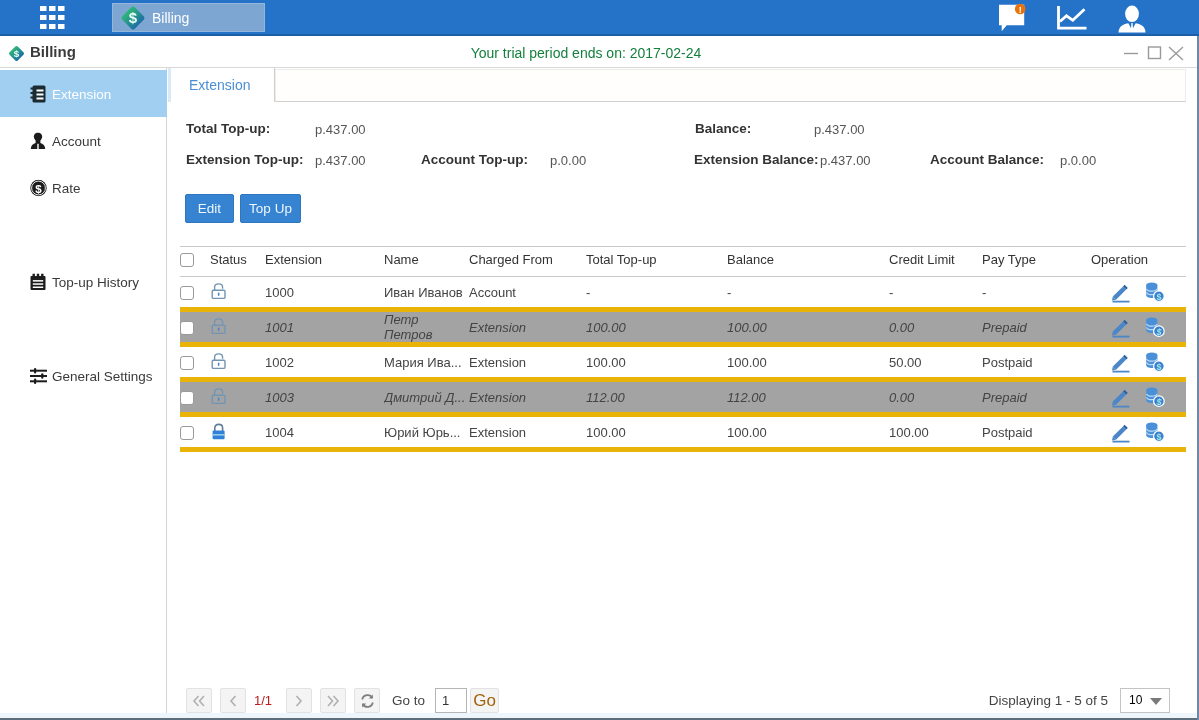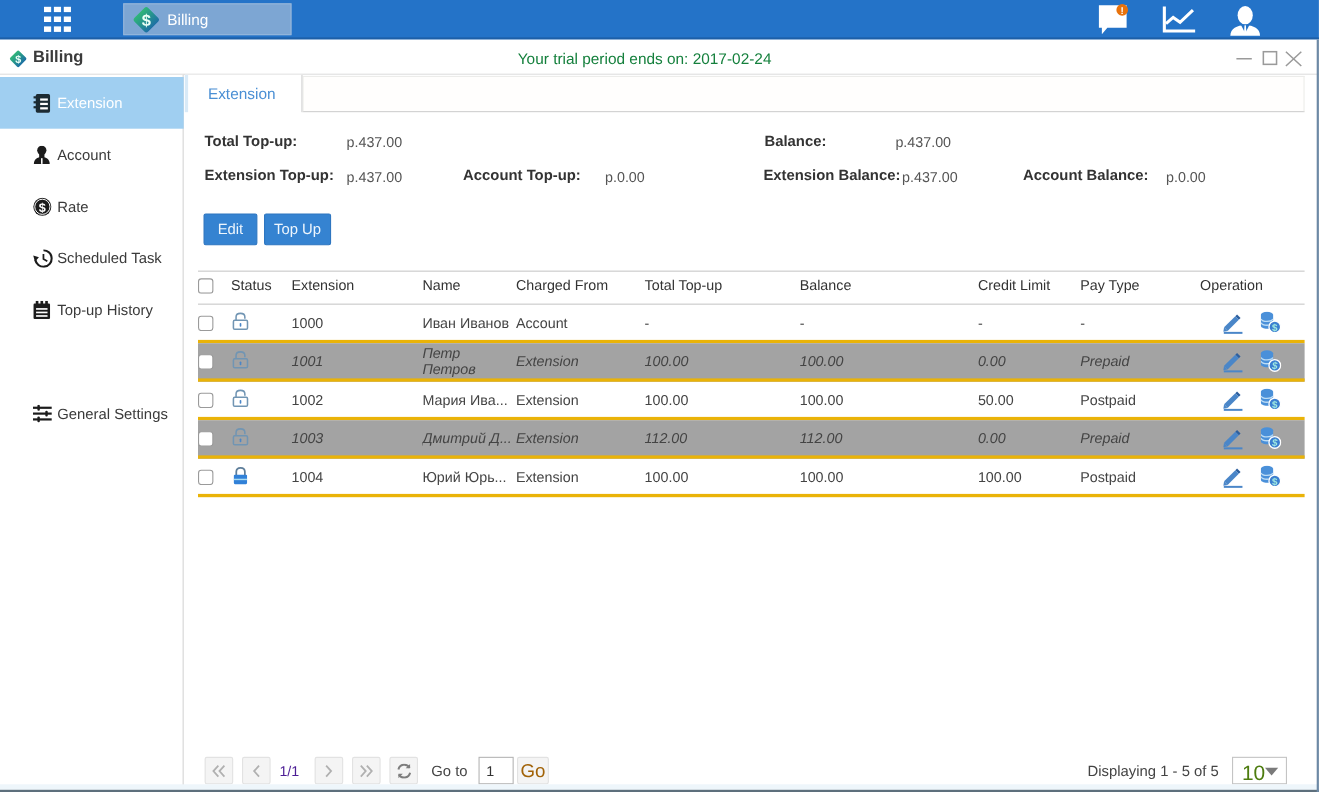--- a/index.html
+++ b/index.html
@@ -52,21 +52,21 @@
 .sval { position:absolute; font-size:13px; color:#555; }
 
 
 .btn { position:absolute; background:#3583d1; color:#eef6fd; font-size:13.5px;
   border-radius:2px; border:1px solid #2e76c0; display:flex; align-items:center; justify-content:center; }
 
 
 #tbl { position:absolute; left:12px; top:178px; width:1006px; }
 .trow { position:relative; width:1006px; display:flex; align-items:center; }
 .thead { height:31px; border-top:1px solid #c8c8c8; border-bottom:1px solid #c8c8c8; padding-bottom:4px; }
-.tdata { height:35px; border-bottom:3px solid #eab308; }
+.tdata { height:35px; border-bottom:5px solid #eab308; }
 .tdata.alt { background:#a3a3a3;font-style:italic; }
 .tc { flex:none; font-size:13px; color:#444; overflow:hidden; }
 .thead .tc { color:#333; }
 .c0{width:30px;} .c1{width:55px;} .c2{width:119px;} .c3{width:85px;}
 .c4{width:117px;} .c5{width:141px;} .c6{width:162px;} .c7{width:93px;}
 .c8{width:109px;} .c9{width:95px;}
 .cbx { display:inline-block; width:14px; height:14px; border:1px solid #9a9a9a;
   border-radius:3px; background:#fff; vertical-align:middle; }
 
 
@@ -164,28 +164,20 @@
       </svg>
       <span class="lbl">Account</span>
     </div>
     <div class="mitem" style="top:96px">
       <svg width="17" height="17" viewBox="0 0 17 17">
         <circle cx="8.5" cy="8.5" r="8.2" fill="#1c1c1c"></circle>
         <circle cx="8.5" cy="8.5" r="6.9" fill="none" stroke="#fff" stroke-width="0.9"></circle>
         <text x="8.5" y="13" font-size="11.5" font-weight="bold" fill="#fff" text-anchor="middle" font-family="Liberation Sans">$</text>
       </svg>
       <span class="lbl">Rate</span>
-    </div>
-    <div class="mitem" style="top:143px">
-      <svg width="18" height="17" viewBox="0 0 18 17">
-        <path d="M9.5 1 a7.5 7.5 0 1 1 -7.4 8.6" fill="none" stroke="#1c1c1c" stroke-width="2"></path>
-        <path d="M0.2 5.8 l5.2 1.5 -3.6 4.2 z" fill="#1c1c1c"></path>
-        <path d="M9.5 4.5 v4.5 l3.5 2" fill="none" stroke="#1c1c1c" stroke-width="1.6"></path>
-      </svg>
-      <span class="lbl">Scheduled Task</span>
     </div>
     <div class="mitem" style="top:190px">
       <svg width="16" height="17" viewBox="0 0 16 17">
         <rect x="0.5" y="2.5" width="15" height="14" rx="1" fill="#1c1c1c"></rect>
         <rect x="2.5" y="0" width="2.4" height="4.5" fill="#1c1c1c"></rect>
         <rect x="6.8" y="0" width="2.4" height="4.5" fill="#1c1c1c"></rect>
         <rect x="11.1" y="0" width="2.4" height="4.5" fill="#1c1c1c"></rect>
         <rect x="2.8" y="6.6" width="10.4" height="1.5" fill="#fff"></rect>
         <rect x="2.8" y="9.8" width="10.4" height="1.5" fill="#fff"></rect>
         <rect x="2.8" y="13" width="10.4" height="1.5" fill="#fff"></rect>
@@ -412,21 +404,21 @@
       <div class="pbtn" style="left:18px">
         <svg width="14" height="12" viewBox="0 0 14 12">
             <path d="M6.5 1 L2 6 L6.5 11 M12 1 L7.5 6 L12 11" stroke="#b0b0b0" stroke-width="1.6" fill="none"></path>
           </svg>
       </div>
       <div class="pbtn" style="left:52px">
         <svg width="8" height="12" viewBox="0 0 8 12">
             <path d="M6.5 1 L2 6 L6.5 11" stroke="#b0b0b0" stroke-width="1.6" fill="none"></path>
           </svg>
       </div>
-      <span style="position:absolute; left:86px; top:7px; font-size:13px; color:#4c1d95">1/1</span>
+      <span style="position:absolute; left:86px; top:7px; font-size:13px; color:#b91c1c">1/1</span>
       <div class="pbtn" style="left:118px">
         <svg width="8" height="12" viewBox="0 0 8 12">
             <path d="M1.5 1 L6 6 L1.5 11" stroke="#b0b0b0" stroke-width="1.6" fill="none"></path>
           </svg>
       </div>
       <div class="pbtn" style="left:152px">
         <svg width="14" height="12" viewBox="0 0 14 12">
             <path d="M2 1 L6.5 6 L2 11 M7.5 1 L12 6 L7.5 11" stroke="#b0b0b0" stroke-width="1.6" fill="none"></path>
           </svg>
       </div>
@@ -438,21 +430,21 @@
           <path d="M2.2 8.5 A5.5 5.5 0 0 0 12.4 10" stroke="#7e7e7e" stroke-width="1.8" fill="none"></path>
           <path d="M12.8 13.5 v-4 h-4 z" fill="#7e7e7e"></path>
         </g>
           </svg>
       </div>
       <span style="position:absolute; left:224px; top:7px; font-size:13.5px; color:#444">Go to</span>
       <input style="position: absolute; left: 267px; top: 2px; width: 32px; height: 25px; border: 1px solid rgb(181, 181, 181); font-size: 13px; padding-left: 6px; font-family: &quot;Liberation Sans&quot;, sans-serif; color: rgb(51, 51, 51); outline: none;" value="1">
       <div class="pbtn" style="left:302px; width:29px; font-size:17px; color:#a16207">Go</div>
       <span style="position:absolute; left:650px; top:7px; width:290px; text-align:right; font-size:13.5px; color:#444">Displaying 1 - 5 of 5</span>
       <div style="position:absolute; left:952px; top:2px; width:50px; height:25px; border:1px solid #c4c4c4; background:#fff">
-        <span style="position:absolute; left:8px; top:4px; font-size:19px; color:#4d7c0f">10</span>
+        <span style="position:absolute; left:8px; top:4px; font-size:12px; color:#000000">10</span>
         <span style="position:absolute; right:7px; top:9px; width:0; height:0; border-left:6px solid transparent; border-right:6px solid transparent; border-top:7px solid #7a7a7a"></span>
       </div>
     </div>
   </div>
 
   <div id="bottomstrip"></div>
   <div id="winborder-b"></div>
   <div id="winborder-r"></div>
 </div>
 

